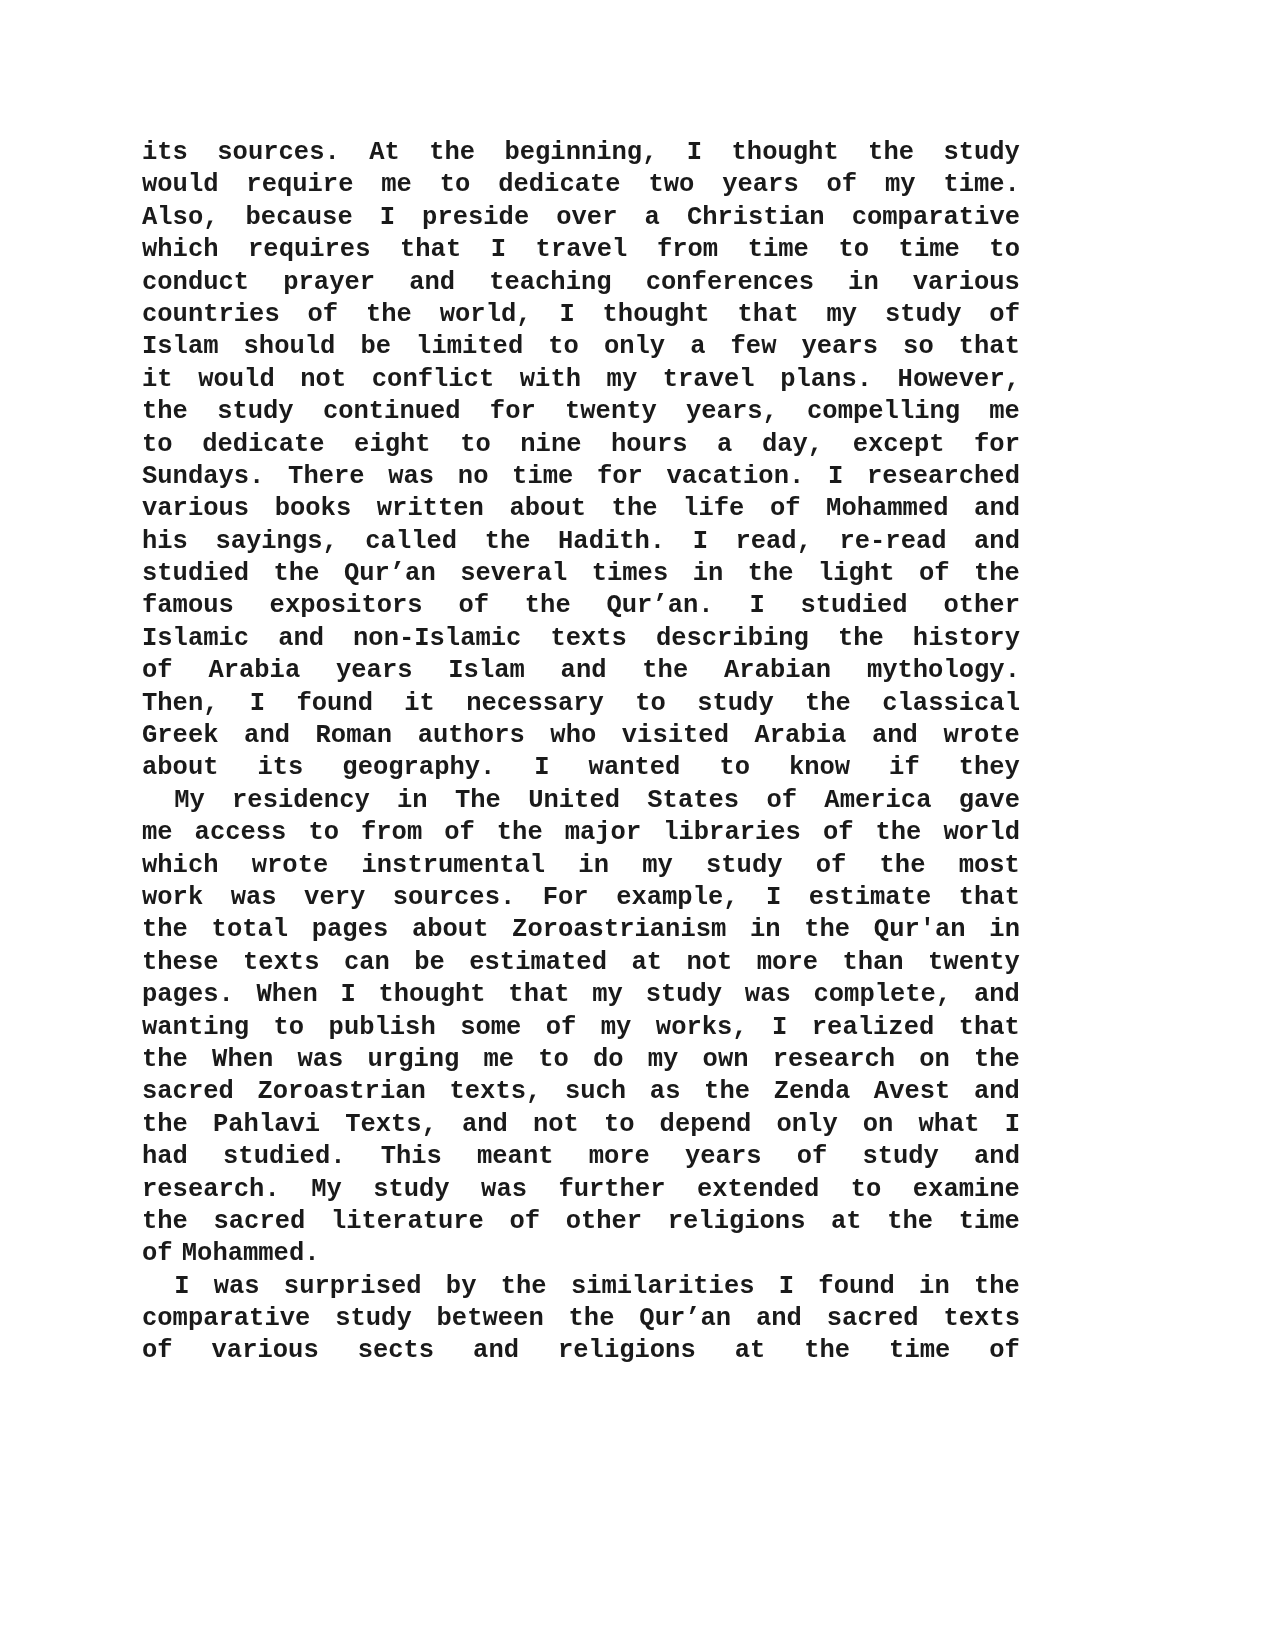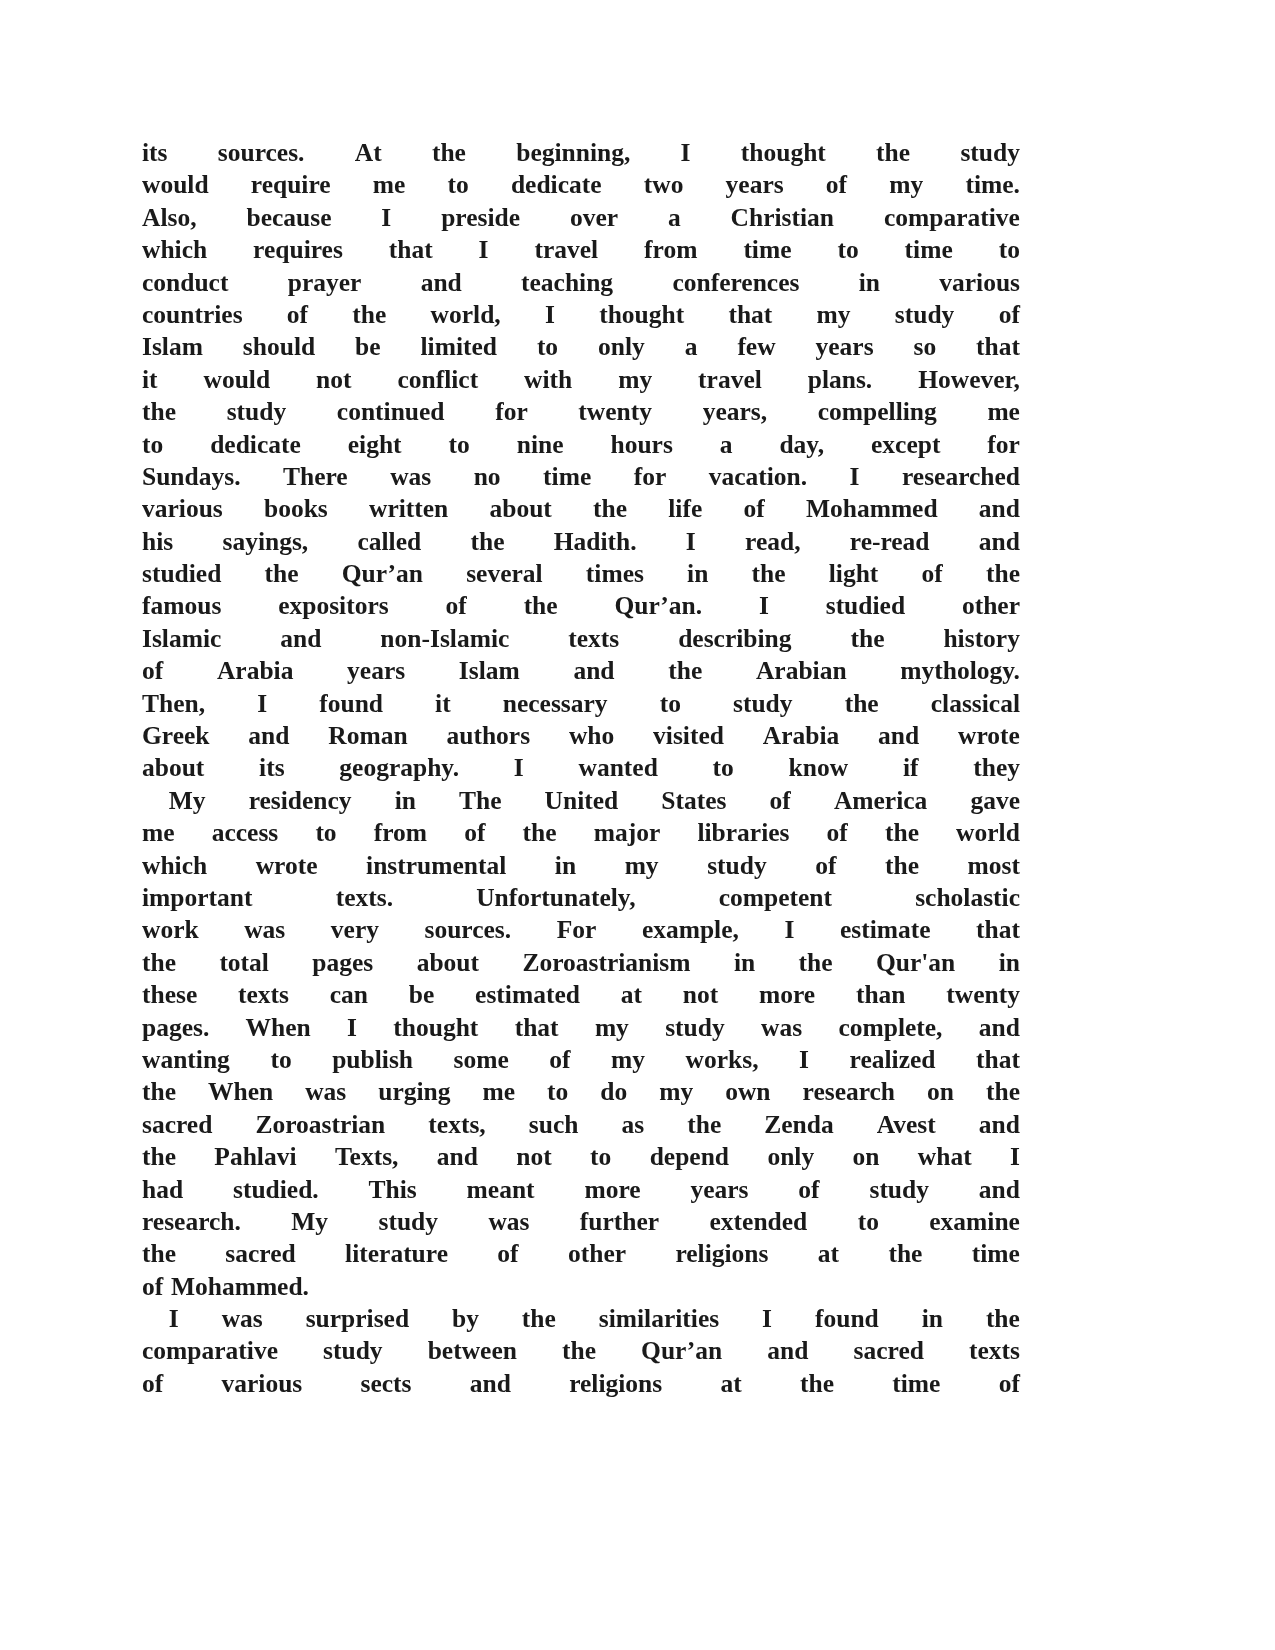--- a/index.html
+++ b/index.html
@@ -24,21 +24,21 @@
     top: 137px;
     width: 878px;
   }
 
   
   .line {
     display: flex;
     width: 878px;
     height: 32.4px;
     align-items: baseline;
-    font-family: Liberation Serif, serif;
+    font-family: Liberation Mono, monospace;
     font-weight: 700;
     font-size: 25.5px;
     line-height: 32.4px;
     color: #1a1a1a;
     white-space: pre;
     letter-spacing: 0px;
   }
 
   
   .line.just {
@@ -80,21 +80,20 @@
         <div class="line just"><span class="w">Islamic</span><span class="w">and</span><span class="w">non-Islamic</span><span class="w">texts</span><span class="w">describing</span><span class="w">the</span><span class="w">history</span></div>
         <div class="line just"><span class="w">of</span><span class="w">Arabia</span><span class="w">years</span><span class="w">Islam</span><span class="w">and</span><span class="w">the</span><span class="w">Arabian</span><span class="w">mythology.</span></div>
         <div class="line just"><span class="w">Then,</span><span class="w">I</span><span class="w">found</span><span class="w">it</span><span class="w">necessary</span><span class="w">to</span><span class="w">study</span><span class="w">the</span><span class="w">classical</span></div>
         <div class="line just"><span class="w">Greek</span><span class="w">and</span><span class="w">Roman</span><span class="w">authors</span><span class="w">who</span><span class="w">visited</span><span class="w">Arabia</span><span class="w">and</span><span class="w">wrote</span></div>
         <div class="line just"><span class="w">about</span><span class="w">its</span><span class="w">geography.</span><span class="w">I</span><span class="w">wanted</span><span class="w">to</span><span class="w">know</span><span class="w">if</span><span class="w">they</span></div>
       </div>
       <div class="para">
         <div class="line just indent"><span class="w">My</span><span class="w">residency</span><span class="w">in</span><span class="w">The</span><span class="w">United</span><span class="w">States</span><span class="w">of</span><span class="w">America</span><span class="w">gave</span></div>
         <div class="line just"><span class="w">me</span><span class="w">access</span><span class="w">to</span><span class="w">from</span><span class="w">of</span><span class="w">the</span><span class="w">major</span><span class="w">libraries</span><span class="w">of</span><span class="w">the</span><span class="w">world</span></div>
         <div class="line just"><span class="w">which</span><span class="w">wrote</span><span class="w">instrumental</span><span class="w">in</span><span class="w">my</span><span class="w">study</span><span class="w">of</span><span class="w">the</span><span class="w">most</span></div>
-        <div class="line just"><span class="w">important</span><span class="w">texts.</span><span class="w">Unfortunately,</span><span class="w">competent</span><span class="w">scholastic</span></div>
         <div class="line just"><span class="w">work</span><span class="w">was</span><span class="w">very</span><span class="w">sources.</span><span class="w">For</span><span class="w">example,</span><span class="w">I</span><span class="w">estimate</span><span class="w">that</span></div>
         <div class="line just"><span class="w">the</span><span class="w">total</span><span class="w">pages</span><span class="w">about</span><span class="w">Zoroastrianism</span><span class="w">in</span><span class="w">the</span><span class="w">Qur'an</span><span class="w">in</span></div>
         <div class="line just"><span class="w">these</span><span class="w">texts</span><span class="w">can</span><span class="w">be</span><span class="w">estimated</span><span class="w">at</span><span class="w">not</span><span class="w">more</span><span class="w">than</span><span class="w">twenty</span></div>
         <div class="line just"><span class="w">pages.</span><span class="w">When</span><span class="w">I</span><span class="w">thought</span><span class="w">that</span><span class="w">my</span><span class="w">study</span><span class="w">was</span><span class="w">complete,</span><span class="w">and</span></div>
         <div class="line just"><span class="w">wanting</span><span class="w">to</span><span class="w">publish</span><span class="w">some</span><span class="w">of</span><span class="w">my</span><span class="w">works,</span><span class="w">I</span><span class="w">realized</span><span class="w">that</span></div>
         <div class="line just"><span class="w">the</span><span class="w">When</span><span class="w">was</span><span class="w">urging</span><span class="w">me</span><span class="w">to</span><span class="w">do</span><span class="w">my</span><span class="w">own</span><span class="w">research</span><span class="w">on</span><span class="w">the</span></div>
         <div class="line just"><span class="w">sacred</span><span class="w">Zoroastrian</span><span class="w">texts,</span><span class="w">such</span><span class="w">as</span><span class="w">the</span><span class="w">Zenda</span><span class="w">Avest</span><span class="w">and</span></div>
         <div class="line just"><span class="w">the</span><span class="w">Pahlavi</span><span class="w">Texts,</span><span class="w">and</span><span class="w">not</span><span class="w">to</span><span class="w">depend</span><span class="w">only</span><span class="w">on</span><span class="w">what</span><span class="w">I</span></div>
         <div class="line just"><span class="w">had</span><span class="w">studied.</span><span class="w">This</span><span class="w">meant</span><span class="w">more</span><span class="w">years</span><span class="w">of</span><span class="w">study</span><span class="w">and</span></div>
         <div class="line just"><span class="w">research.</span><span class="w">My</span><span class="w">study</span><span class="w">was</span><span class="w">further</span><span class="w">extended</span><span class="w">to</span><span class="w">examine</span></div>

